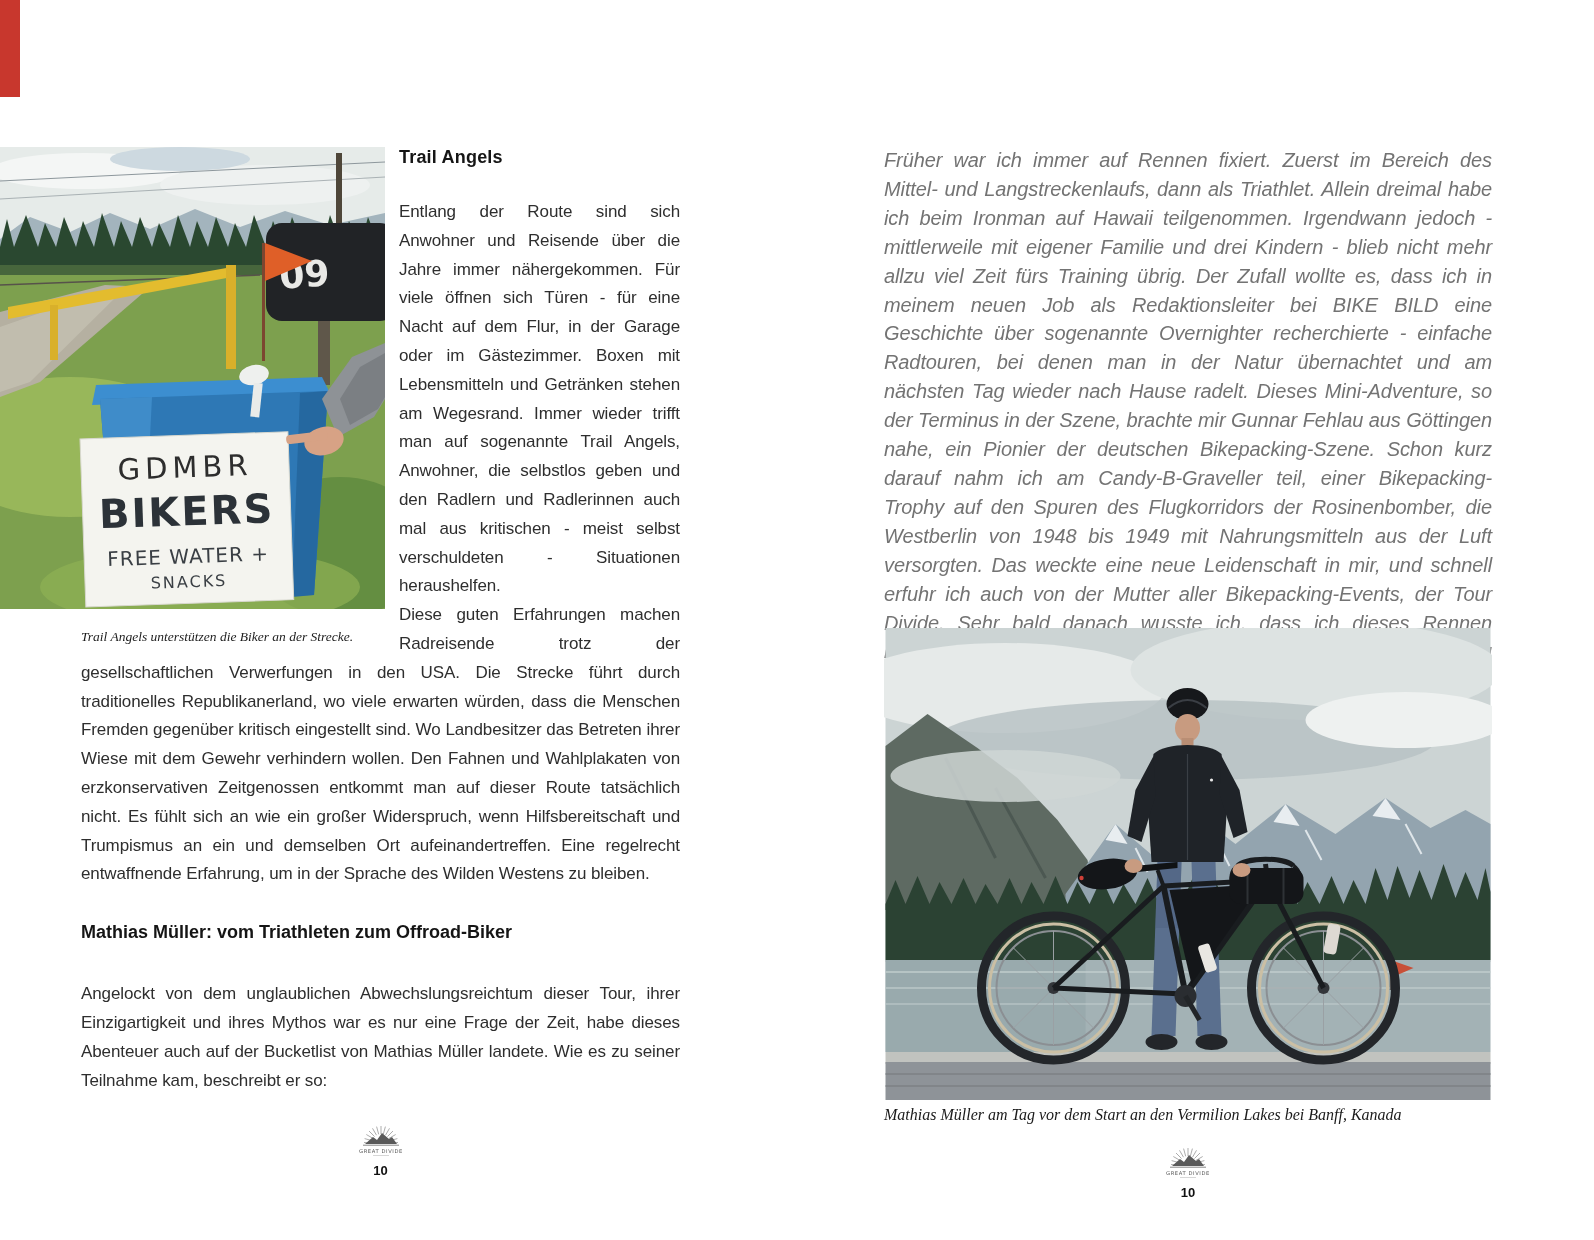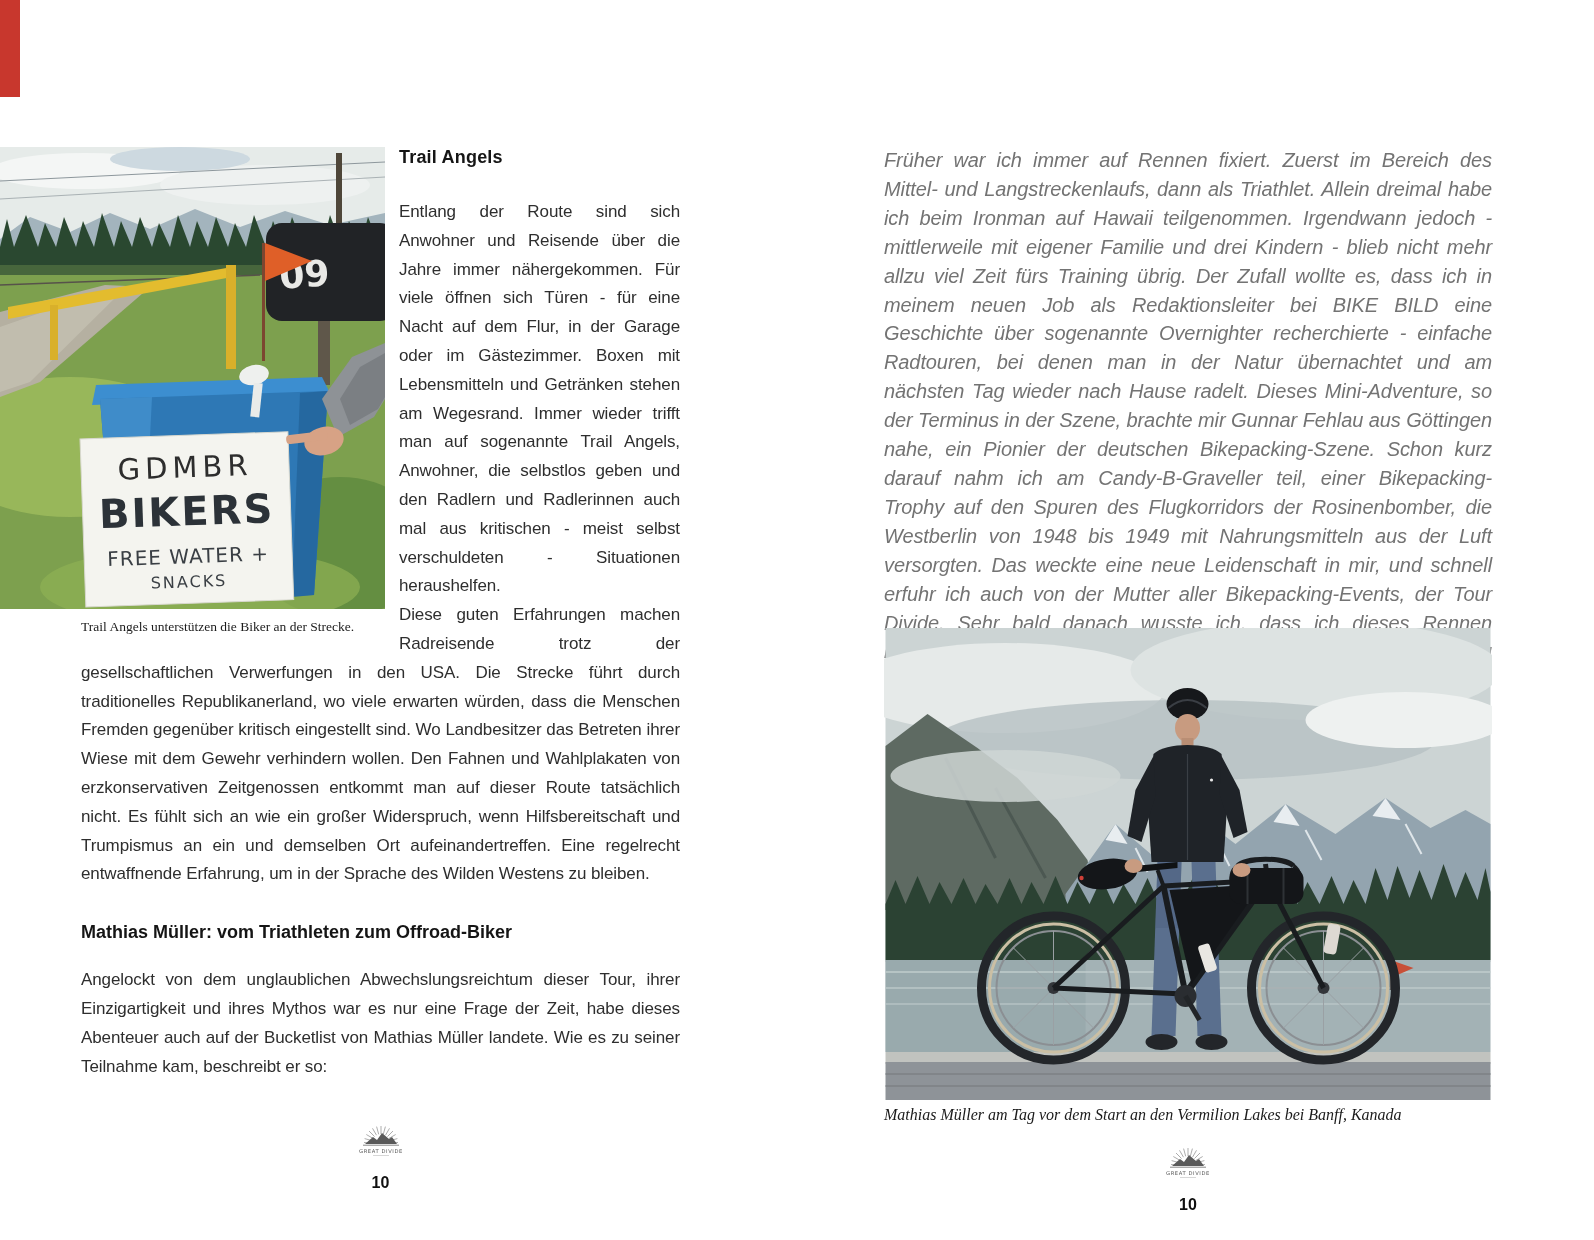--- a/index.html
+++ b/index.html
@@ -5,40 +5,40 @@
   * { margin:0; padding:0; box-sizing:border-box; }
   html,body { width:1594px; height:1240px; background:#ffffff; }
   body { font-family:"Liberation Sans", sans-serif; color:#2f2f2f; position:relative; }
   .spread { display:flex; width:1594px; height:1240px; position:relative; background:#ffffff; }
   .page { position:relative; width:797px; height:1240px; overflow:hidden; background:#ffffff; }
   .red-tab { position:absolute; left:0; top:0; width:20px; height:97px; background:#c8372d; }
   .content-left { position:absolute; left:81px; top:147px; width:599px; }
   .figure-left { float:left; width:399px; margin-left:-81px; margin-right:0; }
   .photo-box-left { width:385px; height:462px; overflow:hidden; }
   .figure-left figcaption {
-    font-family:"Liberation Serif", serif; 
-    font-size:13.5px; color:#1b1b1b; margin-top:10px; padding-left:81px; white-space:nowrap;
+    font-family:"Liberation Serif", serif; font-style:italic;
+    font-size:13.5px; color:#1b1b1b; margin-top:20px; padding-left:81px; white-space:nowrap;
   }
   h2.heading { font-size:18px; line-height:18px; font-weight:bold; color:#151515; margin:1px 0 32px 0; letter-spacing:.2px; }
   p.body { font-size:17px; line-height:28.8px; text-align:justify; color:#2e2e2e; letter-spacing:-0.1px; hyphens:auto; }
-  h3.subheading { clear:none; font-size:18px; line-height:20px; font-weight:bold; color:#151515; margin:33px 0 24px 0; }
+  h3.subheading { clear:none; font-size:18px; line-height:20px; font-weight:bold; color:#151515; margin:33px 0 38px 0; }
   .content-right-text {
     position:absolute; left:87px; top:146px; width:608px;
     font-size:20px; line-height:28.9px; font-style:italic; text-align:justify; color:#737373; letter-spacing:-0.1px; hyphens:auto;
   }
   .figure-right { position:absolute; left:87px; top:628px; width:608px; }
   .photo-box-right { width:608px; height:472px; overflow:hidden; }
   .figure-right figcaption {
     font-family:"Liberation Serif", serif; font-style:italic;
     font-size:16px; color:#1b1b1b; margin-top:6px; white-space:nowrap;
   }
   .footer { position:absolute; text-align:center; }
   .footer-left { left:81px; top:1122px; width:599px; }
   .footer-right { left:87px; top:1144px; width:608px; }
-  .pagenum { font-size:16px; font-weight:bold; color:#101010; margin-top:12px; font-family:"Liberation Sans", sans-serif; }
+  .pagenum { font-size:13px; font-weight:bold; color:#101010; margin-top:1px; font-family:"Liberation Sans", sans-serif; }
   .logo-svg { display:inline-block; }
   svg text { font-family:"DejaVu Sans", sans-serif; }
 </style>
 </head>
 <body>
 
 <div class="spread">
 
   <section class="page page-left">
     <div class="red-tab"></div>

